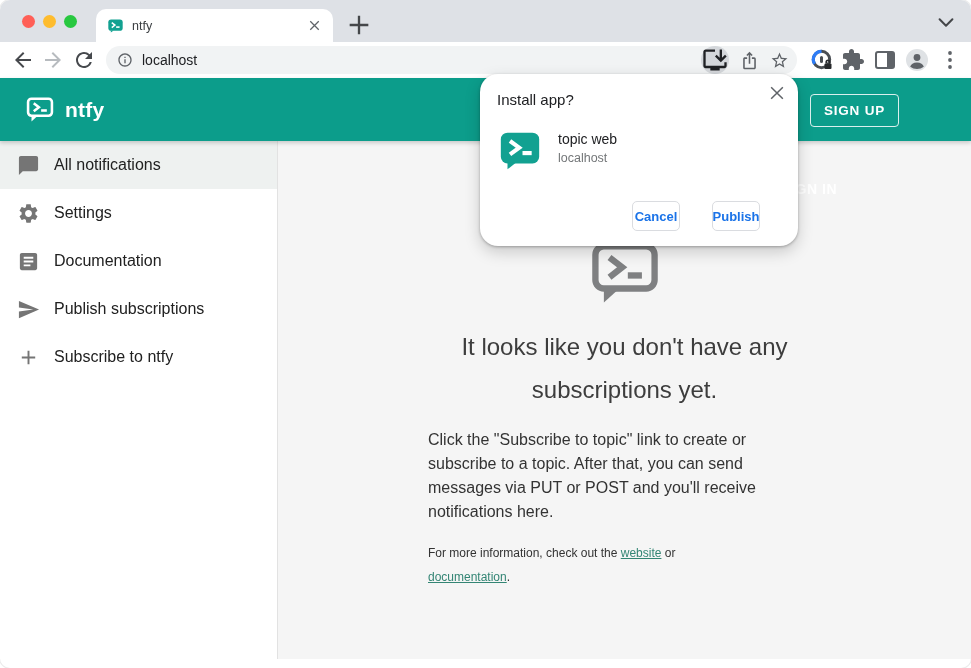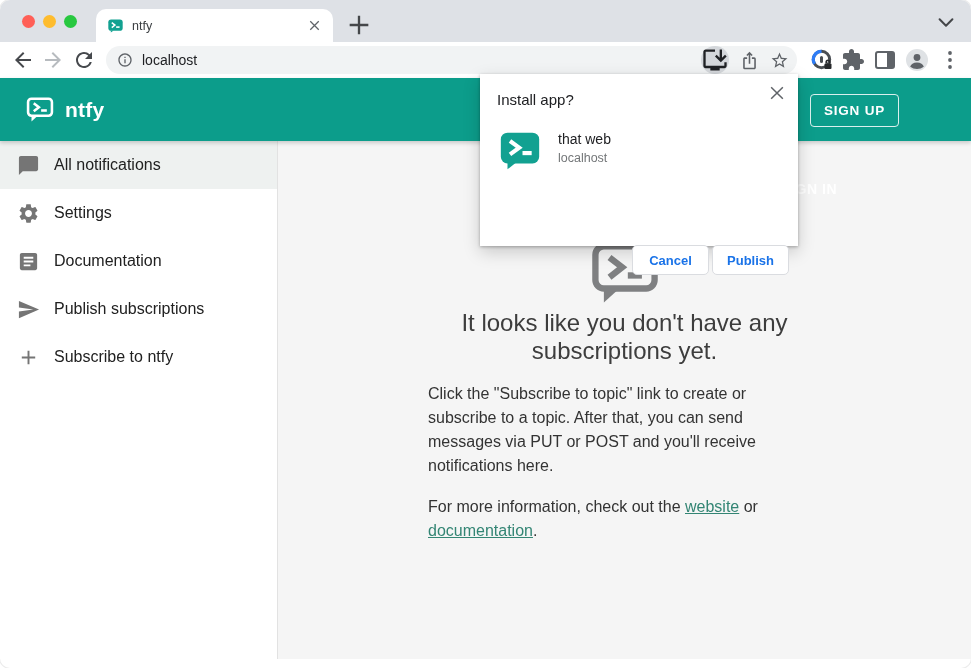--- a/index.html
+++ b/index.html
@@ -63,44 +63,44 @@
   .appbody { position:absolute; left:0; top:132px; width:971px; height:527px; display:flex; }
   .sidebar { width:278px; height:100%; background:#ffffff; border-right:1px solid #e2e2e2; padding-top:9px; }
   .side-item { height:48px; display:flex; align-items:center; padding-left:17px; cursor:pointer; }
   .side-item.selected { background:#eef1f0; }
   .side-icon { width:23px; height:23px; color:#757575; display:inline-flex; }
   .side-label { margin-left:14px; font-size:16px; color:#212121; }
 
   .content { flex:1; background:#f5f5f5; position:relative; }
   .hero-icon { display:block; width:72px; height:62px; margin:110px auto 0; color:#7f8082; }
   .hero-heading {
-    margin-top:5px; text-align:center; white-space:pre-line;
-    font-size:24px; line-height:28px; color:#3d3d3d; font-weight:400;
+    margin-top:21px; text-align:center; white-space:pre-line;
+    font-size:24px; line-height:43px; color:#3d3d3d; font-weight:400;
   }
   .hero-text { width:400px; margin-left:150px; }
   .hero-p1 { margin-top:17px; white-space:pre-line; font-size:16px; line-height:24px; color:#333333; }
-  .hero-p2 { margin-top:17px; white-space:pre-line; font-size:16px; line-height:24px; color:#333333; }
+  .hero-p2 { margin-top:17px; white-space:pre-line; font-size:12px; line-height:24px; color:#333333; }
   .tlink { color:#338574; text-decoration:underline; cursor:pointer; }
 
   
   .dialog {
     position:absolute; left:480px; top:74px; width:318px; height:172px;
-    background:#ffffff; border-radius:0; z-index:100;
+    background:#ffffff; border-radius:18px; z-index:100;
     box-shadow:0 1px 3px rgba(0,0,0,0.28), 0 6px 16px rgba(0,0,0,0.18);
   }
   .dlg-title { position:absolute; left:17px; top:17px; font-size:15px; color:#202124; }
   .dlg-close { position:absolute; right:11px; top:9px; width:20px; height:20px; display:flex; align-items:center; justify-content:center; color:#5f6368; cursor:pointer; }
   .dlg-appicon { position:absolute; left:20px; top:57px; width:40px; height:40px; }
   .dlg-name { position:absolute; left:78px; top:57px; font-size:14px; color:#202124; }
   .dlg-origin { position:absolute; left:78px; top:77px; font-size:12.5px; color:#737678; }
   .dlg-btn {
-    position:absolute; top:127px; width:77px; height:30px;
+    position:absolute; top:127px; width:48px; height:30px;
     background:#fff; border:1px solid #dadce0; border-radius:5px;
     display:flex; align-items:center; justify-content:center;
-    font-size:13px; font-weight:700; color:#1a73e8; cursor:pointer;margin-top:44px;
+    font-size:13px; font-weight:700; color:#1a73e8; cursor:pointer;
   }
   .dlg-btn.cancel { left:152px; } .dlg-btn.install { left:232px; }
 
   svg { display:block; width:100%; height:100%; }
 </style>
 </head>
 <body>
 
 <div class="window">
 
@@ -307,19 +307,19 @@
         </svg>
     </div>
     <div class="dlg-appicon">
       <svg viewBox="0 0 48 48">
           <rect x="1" y="2" width="46" height="37" rx="8" fill="#12a191"></rect>
           <path d="M9 38 L9 46 L19 38 Z" fill="#12a191"></path>
           <path d="M12 12 L23 20 L12 28" fill="none" stroke="#fff" stroke-width="5"></path>
           <rect x="27" y="24" width="11" height="5" fill="#fff"></rect>
         </svg>
     </div>
-    <div class="dlg-name">that web</div>
+    <div class="dlg-name">topic web</div>
     <div class="dlg-origin">localhost</div>
     <div class="dlg-btn cancel">Cancel</div>
     <div class="dlg-btn install">Publish</div>
   </div>
 
 </div>
 
 </body></html>

